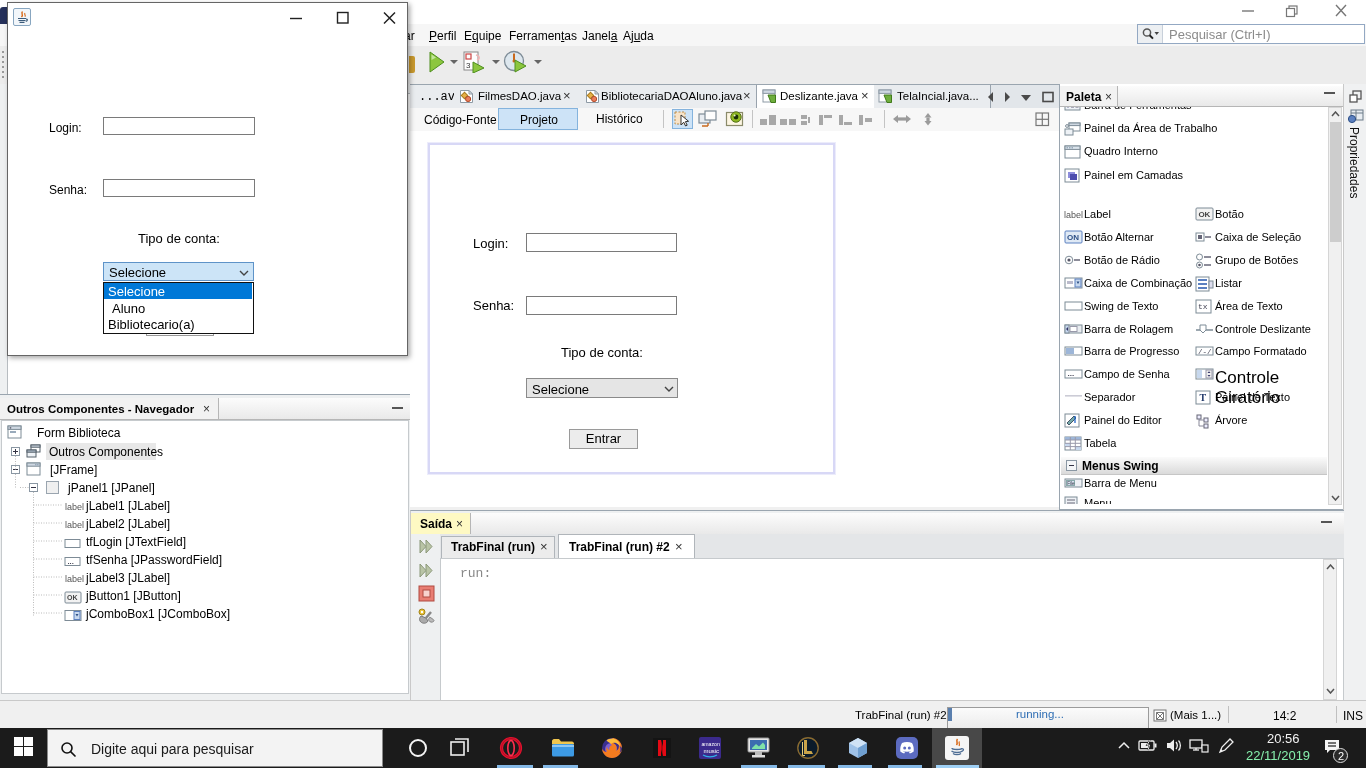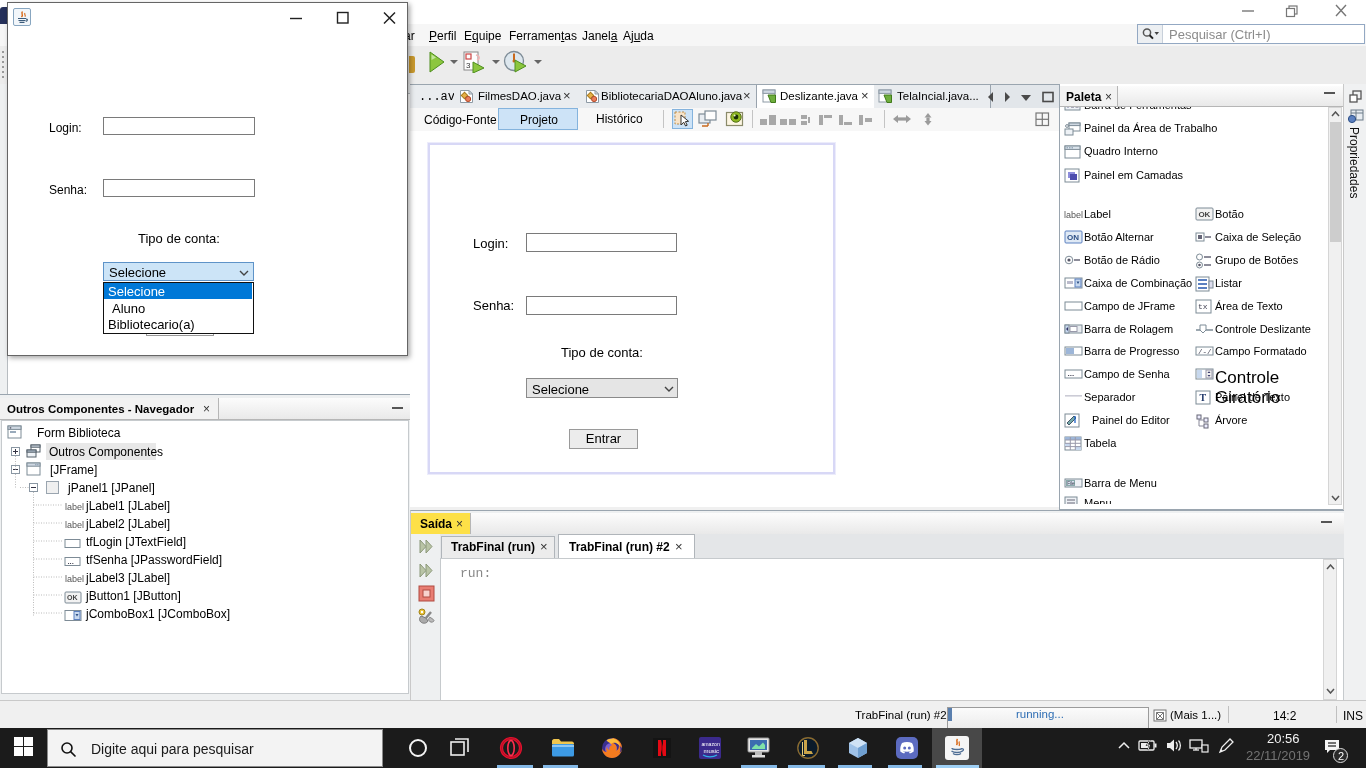--- a/index.html
+++ b/index.html
@@ -350,21 +350,21 @@
             </g>
             <rect x="14" y="5" width="4" height="7" fill="#dde" stroke="#7d8b96"></rect>
           </svg>
         </div>
         <span class="abs" style="left:154px;top:170px;font-size:11px;">Listar</span>
         <div class="abs" style="left:3px;top:192px;width:19px;height:16px;">
           <svg width="19" height="14" viewBox="0 0 19 14">
             <rect x="1" y="3" width="17" height="8" fill="#fff" stroke="#7d8b96"></rect>
           </svg>
         </div>
-        <span class="abs" style="left:23px;top:193px;font-size:11px;">Campo de JFrame</span>
+        <span class="abs" style="left:23px;top:193px;font-size:11px;">Swing de Texto</span>
         <div class="abs" style="left:134px;top:192px;width:19px;height:16px;">
           <svg width="17" height="15" viewBox="0 0 17 15">
             <rect x="1" y="1" width="15" height="13" fill="#fff" stroke="#7d8b96"></rect>
             <text x="3" y="10" font-size="8" fill="#445" font-family="Liberation Mono">tx</text>
           </svg>
         </div>
         <span class="abs" style="left:154px;top:193px;font-size:11px;">Área de Texto</span>
         <div class="abs" style="left:3px;top:215px;width:19px;height:16px;">
           <svg width="19" height="14" viewBox="0 0 19 14">
             <rect x="1" y="3" width="17" height="8" fill="#e8ecf0" stroke="#7d8b96"></rect>
@@ -426,40 +426,47 @@
           </svg>
         </div>
         <span class="abs" style="left:154px;top:284px;font-size:11px;">Painel de Texto</span>
         <div class="abs" style="left:3px;top:306px;width:19px;height:16px;">
           <svg width="16" height="15" viewBox="0 0 16 15">
             <rect x="1" y="1" width="14" height="13" fill="#fff" stroke="#7d8b96"></rect>
             <path d="M3 10 L10 3 L12 5 L5 12 Z" fill="#7aa" stroke="#456"></path>
             <line x1="11" y1="10" x2="11" y2="3" stroke="#26c" stroke-width="1.3"></line>
           </svg>
         </div>
-        <span class="abs" style="left:31px;top:307px;font-size:11px;">Painel do Editor</span>
+        <span class="abs" style="left:23px;top:307px;font-size:11px;">Painel do Editor</span>
         <div class="abs" style="left:134px;top:306px;width:19px;height:16px;">
           <svg width="17" height="16" viewBox="0 0 17 16">
             <rect x="2" y="2" width="4" height="4" fill="#eef" stroke="#667"></rect>
             <rect x="9" y="5" width="4" height="4" fill="#eef" stroke="#667"></rect>
             <rect x="9" y="11" width="4" height="4" fill="#eef" stroke="#667"></rect>
             <path d="M4 6 L4 13 L9 13 M4 7 L9 7" fill="none" stroke="#889"></path>
           </svg>
         </div>
         <span class="abs" style="left:154px;top:307px;font-size:11px;">Árvore</span>
         <div class="abs" style="left:3px;top:329px;width:19px;height:16px;">
           <svg width="18" height="15" viewBox="0 0 18 15">
             <rect x="1" y="1" width="16" height="13" fill="#fff" stroke="#7d8b96"></rect>
             <rect x="1" y="1" width="16" height="3" fill="#9db6d8"></rect>
             <rect x="1" y="7" width="5" height="3" fill="#c7d8ee"></rect>
             <rect x="11" y="10" width="6" height="4" fill="#c7d8ee"></rect>
             <path d="M6.3 1 L6.3 14 M11.3 1 L11.3 14 M1 4 L17 4 M1 7.3 L17 7.3 M1 10.6 L17 10.6" stroke="#99a" fill="none"></path>
           </svg>
         </div>
         <span class="abs" style="left:23px;top:330px;font-size:11px;">Tabela</span>
+        <div class="abs" style="left:0;top:350px;width:266px;height:17px;background:linear-gradient(#fbfbfb,#dadada);border-bottom:1px solid #c6c6c6;">
+          <svg class="abs" style="left:5px;top:3px;" width="11" height="11" viewBox="0 0 11 11">
+            <rect x="0.5" y="0.5" width="10" height="10" fill="#f4f6f8" stroke="#8a97a3"></rect>
+            <line x1="3" y1="5.5" x2="8" y2="5.5" stroke="#334"></line>
+          </svg>
+          <span class="abs b" style="left:21px;top:2px;font-size:12px;">Menus Swing</span>
+        </div>
         <div class="abs" style="left:3px;top:369px;width:19px;height:16px;">
           <svg width="19" height="14" viewBox="0 0 19 14">
             <rect x="1" y="3" width="17" height="8" fill="#eef1f5" stroke="#7d8b96"></rect>
             <rect x="2.5" y="4.5" width="8" height="5" fill="#d9e4f0" stroke="#8aa"></rect>
             <text x="3.2" y="8.8" font-size="4.6" fill="#334" font-family="Liberation Sans">File</text>
           </svg>
         </div>
         <span class="abs" style="left:23px;top:370px;font-size:11px;">Barra de Menu</span>
         <div class="abs" style="left:3px;top:389px;width:19px;height:16px;">
           <svg width="19" height="14" viewBox="0 0 19 14">
@@ -583,21 +590,21 @@
         <line x1="31.5" y1="156" x2="60" y2="156"></line>
         <line x1="31.5" y1="174" x2="60" y2="174"></line>
         <line x1="31.5" y1="192" x2="60" y2="192"></line>
       </g>
     </svg>
   </div>
 </div>
 
 <div class="abs" style="left:410px;top:510px;width:933px;height:190px;background:#eef0f1;border-top:1px solid #9aa5af;border-left:1px solid #c9c9c9;">
   <div class="abs" style="left:0;top:2px;width:933px;height:21px;background:linear-gradient(#fcfcfc,#e9e9e9);border-bottom:1px solid #b6b6b6;"></div>
-  <div class="abs" style="left:0;top:2px;width:59px;height:21px;background:#fde047;border-right:1px solid #b6b6b6;">
+  <div class="abs" style="left:0;top:2px;width:59px;height:21px;background:#fef9c3;border-right:1px solid #b6b6b6;">
     <span class="abs b" style="left:9px;top:4px;font-size:12px;">Saída</span>
     <span class="abs" style="left:45px;top:4px;font-size:12px;color:#333;">×</span>
   </div>
   <div class="abs" style="left:910px;top:10px;width:11px;height:2px;background:#555;"></div>
 
   <div class="abs" style="left:0;top:23px;width:29px;height:167px;background:#eef0f1;"></div>
   <svg class="abs" style="left:7px;top:27px;" width="17" height="17" viewBox="0 0 17 17">
         <path d="M2 2 L8 8.5 L2 15 Z" fill="#b9c4a6" stroke="#8b9879"></path>
         <path d="M8 2 L14 8.5 L8 15 Z" fill="#b9c4a6" stroke="#8b9879"></path>
       </svg>
@@ -784,21 +791,21 @@
         <line x1="4" y1="11" x2="10" y2="11" stroke="#eee" stroke-width="1.3"></line>
         <line x1="7" y1="9" x2="7" y2="11" stroke="#eee" stroke-width="1.3"></line>
         <rect x="13" y="6" width="6" height="7" fill="#1b1b1b" stroke="#eee" stroke-width="1.2"></rect>
       </svg>
   <svg class="abs" style="left:1218px;top:10px;" width="16" height="16" viewBox="0 0 16 16">
         <path d="M2 14 L4 9 L12 1 L15 4 L7 12 Z" fill="none" stroke="#eee" stroke-width="1.3"></path>
         <path d="M2 14 L5 13 L3 11 Z" fill="#eee"></path>
       </svg>
 
   <span class="abs" style="left:1267px;top:3px;color:#f2f2f2;font-size:13px;">20:56</span>
-  <span class="abs" style="left:1246px;top:20px;color:#737373;font-size:13px;">22/11/2019</span>
+  <span class="abs" style="left:1246px;top:20px;color:#86efac;font-size:13px;">22/11/2019</span>
 
   <svg class="abs" style="left:1324px;top:11px;" width="18" height="16" viewBox="0 0 18 16">
         <path d="M1 1 L15 1 L15 11 L6 11 L3 14 L3 11 L1 11 Z" fill="#f5f5f5"></path>
         <g stroke="#1b1b1b" stroke-width="1.2">
           <line x1="4" y1="4" x2="12" y2="4"></line>
           <line x1="4" y1="7" x2="12" y2="7"></line>
         </g>
       </svg>
   <circle class="abs"></circle>
   <div class="abs" style="left:1333px;top:20px;width:15px;height:15px;border-radius:50%;background:#2b2b2b;border:1px solid #ddd;box-sizing:border-box;">

